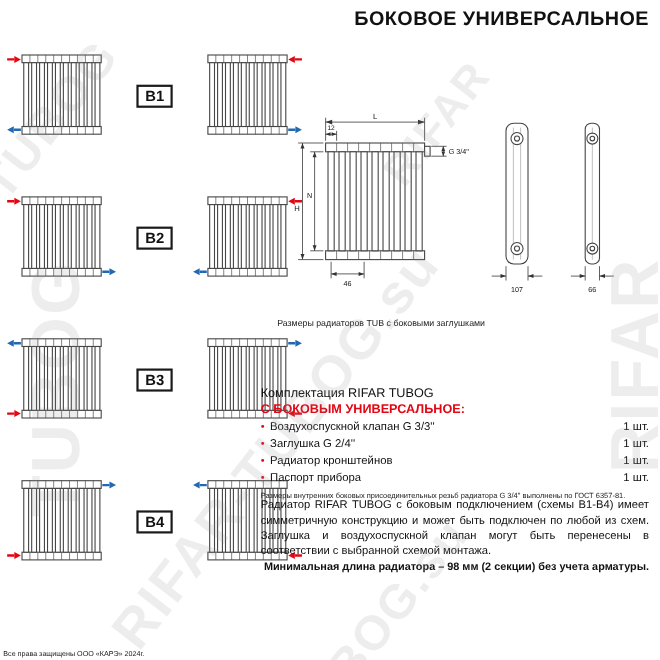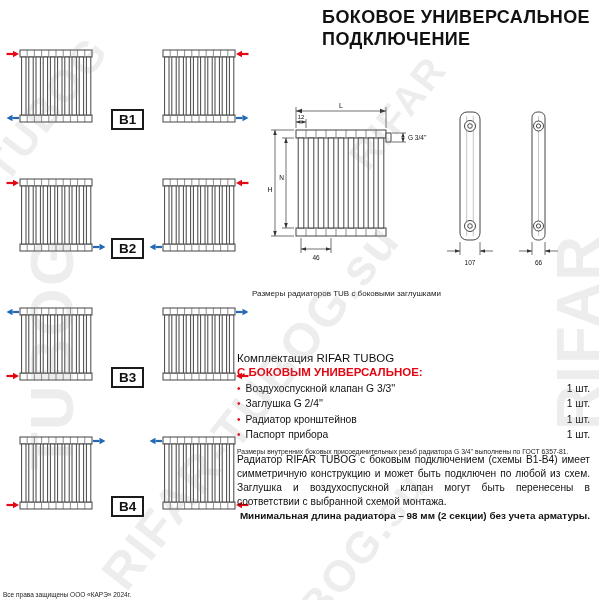--- a/index.html
+++ b/index.html
@@ -8,24 +8,24 @@
 
   
   .wm{position:absolute;z-index:5;pointer-events:none;font-weight:800;color:#8f8f8f;opacity:.15;white-space:nowrap;transform-origin:0 0;letter-spacing:2px}
   #wm1{left:16px;top:470px;font-size:62px;transform:rotate(-90deg)}
   #wm2{left:90px;top:565px;font-size:50px;transform:rotate(-52deg)}
   #wm3{left:542px;top:430px;font-size:62px;transform:rotate(-90deg)}
   #wm4{left:250px;top:650px;font-size:44px;transform:rotate(-52deg)}
   #wm5{left:340px;top:150px;font-size:40px;transform:rotate(-52deg)}
   #wm6{left:-25px;top:160px;font-size:44px;transform:rotate(-52deg)}
 
-  #title{position:absolute;top:7px;right:10px;z-index:2;text-align:left;font-weight:bold;font-size:18px;line-height:1.22;letter-spacing:.4px}
+  #title{position:absolute;top:7px;right:10px;z-index:2;text-align:center;font-weight:bold;font-size:18px;line-height:1.22;letter-spacing:.4px}
 
   #schemes{position:absolute;left:6px;top:44px;z-index:1;display:flex;flex-direction:column;gap:43px}
-  .scheme-row{display:flex;align-items:flex-end;gap:3px}
+  .scheme-row{display:flex;align-items:center;gap:16px}
   .scheme-label{border:2px solid #1a1a1a;background:#fff;font-weight:bold;font-size:13.5px;padding:1px 6px;margin:0 2px}
 
   #front{position:absolute;left:248px;top:92px;z-index:1}
   #front-caption{position:absolute;left:252px;top:289px;z-index:1;font-size:8px;color:#222}
   #sides{position:absolute;left:428px;top:98px;z-index:1}
   svg text{font-family:"Liberation Sans",sans-serif}
 
   #kit{position:absolute;left:237px;top:352px;width:353px;z-index:1}
   .kit-h1{font-size:11.5px;font-weight:normal}
   .kit-h2{font-size:11.5px;font-weight:bold;color:#e30613;margin-top:2px}
@@ -47,21 +47,20 @@
 
   <div class="wm" id="wm1">TUBOG</div>
   <div class="wm" id="wm2">RIFAR-TUBOG.su</div>
   <div class="wm" id="wm3">RIFAR</div>
   <div class="wm" id="wm4">TUBOG.su</div>
   <div class="wm" id="wm5">RIFAR</div>
   <div class="wm" id="wm6">TUBOG</div>
 
   <div id="title">
     <div>БОКОВОЕ УНИВЕРСАЛЬНОЕ</div>
-    <div>ПОДКЛЮЧЕНИЕ</div>
   </div>
 
   <div id="schemes">
       <div class="scheme-row">
         <svg class="rad" width="100" height="86" viewBox="0 0 100 86">
           <g fill="#fff" stroke="#454545" stroke-width="1">
             <rect x="14" y="6" width="72" height="7"></rect>
             <rect x="14" y="71" width="72" height="7"></rect>
             <rect x="15.6" y="13" width="4.4" height="58"></rect>
             <rect x="22.8" y="13" width="4.4" height="58"></rect>

